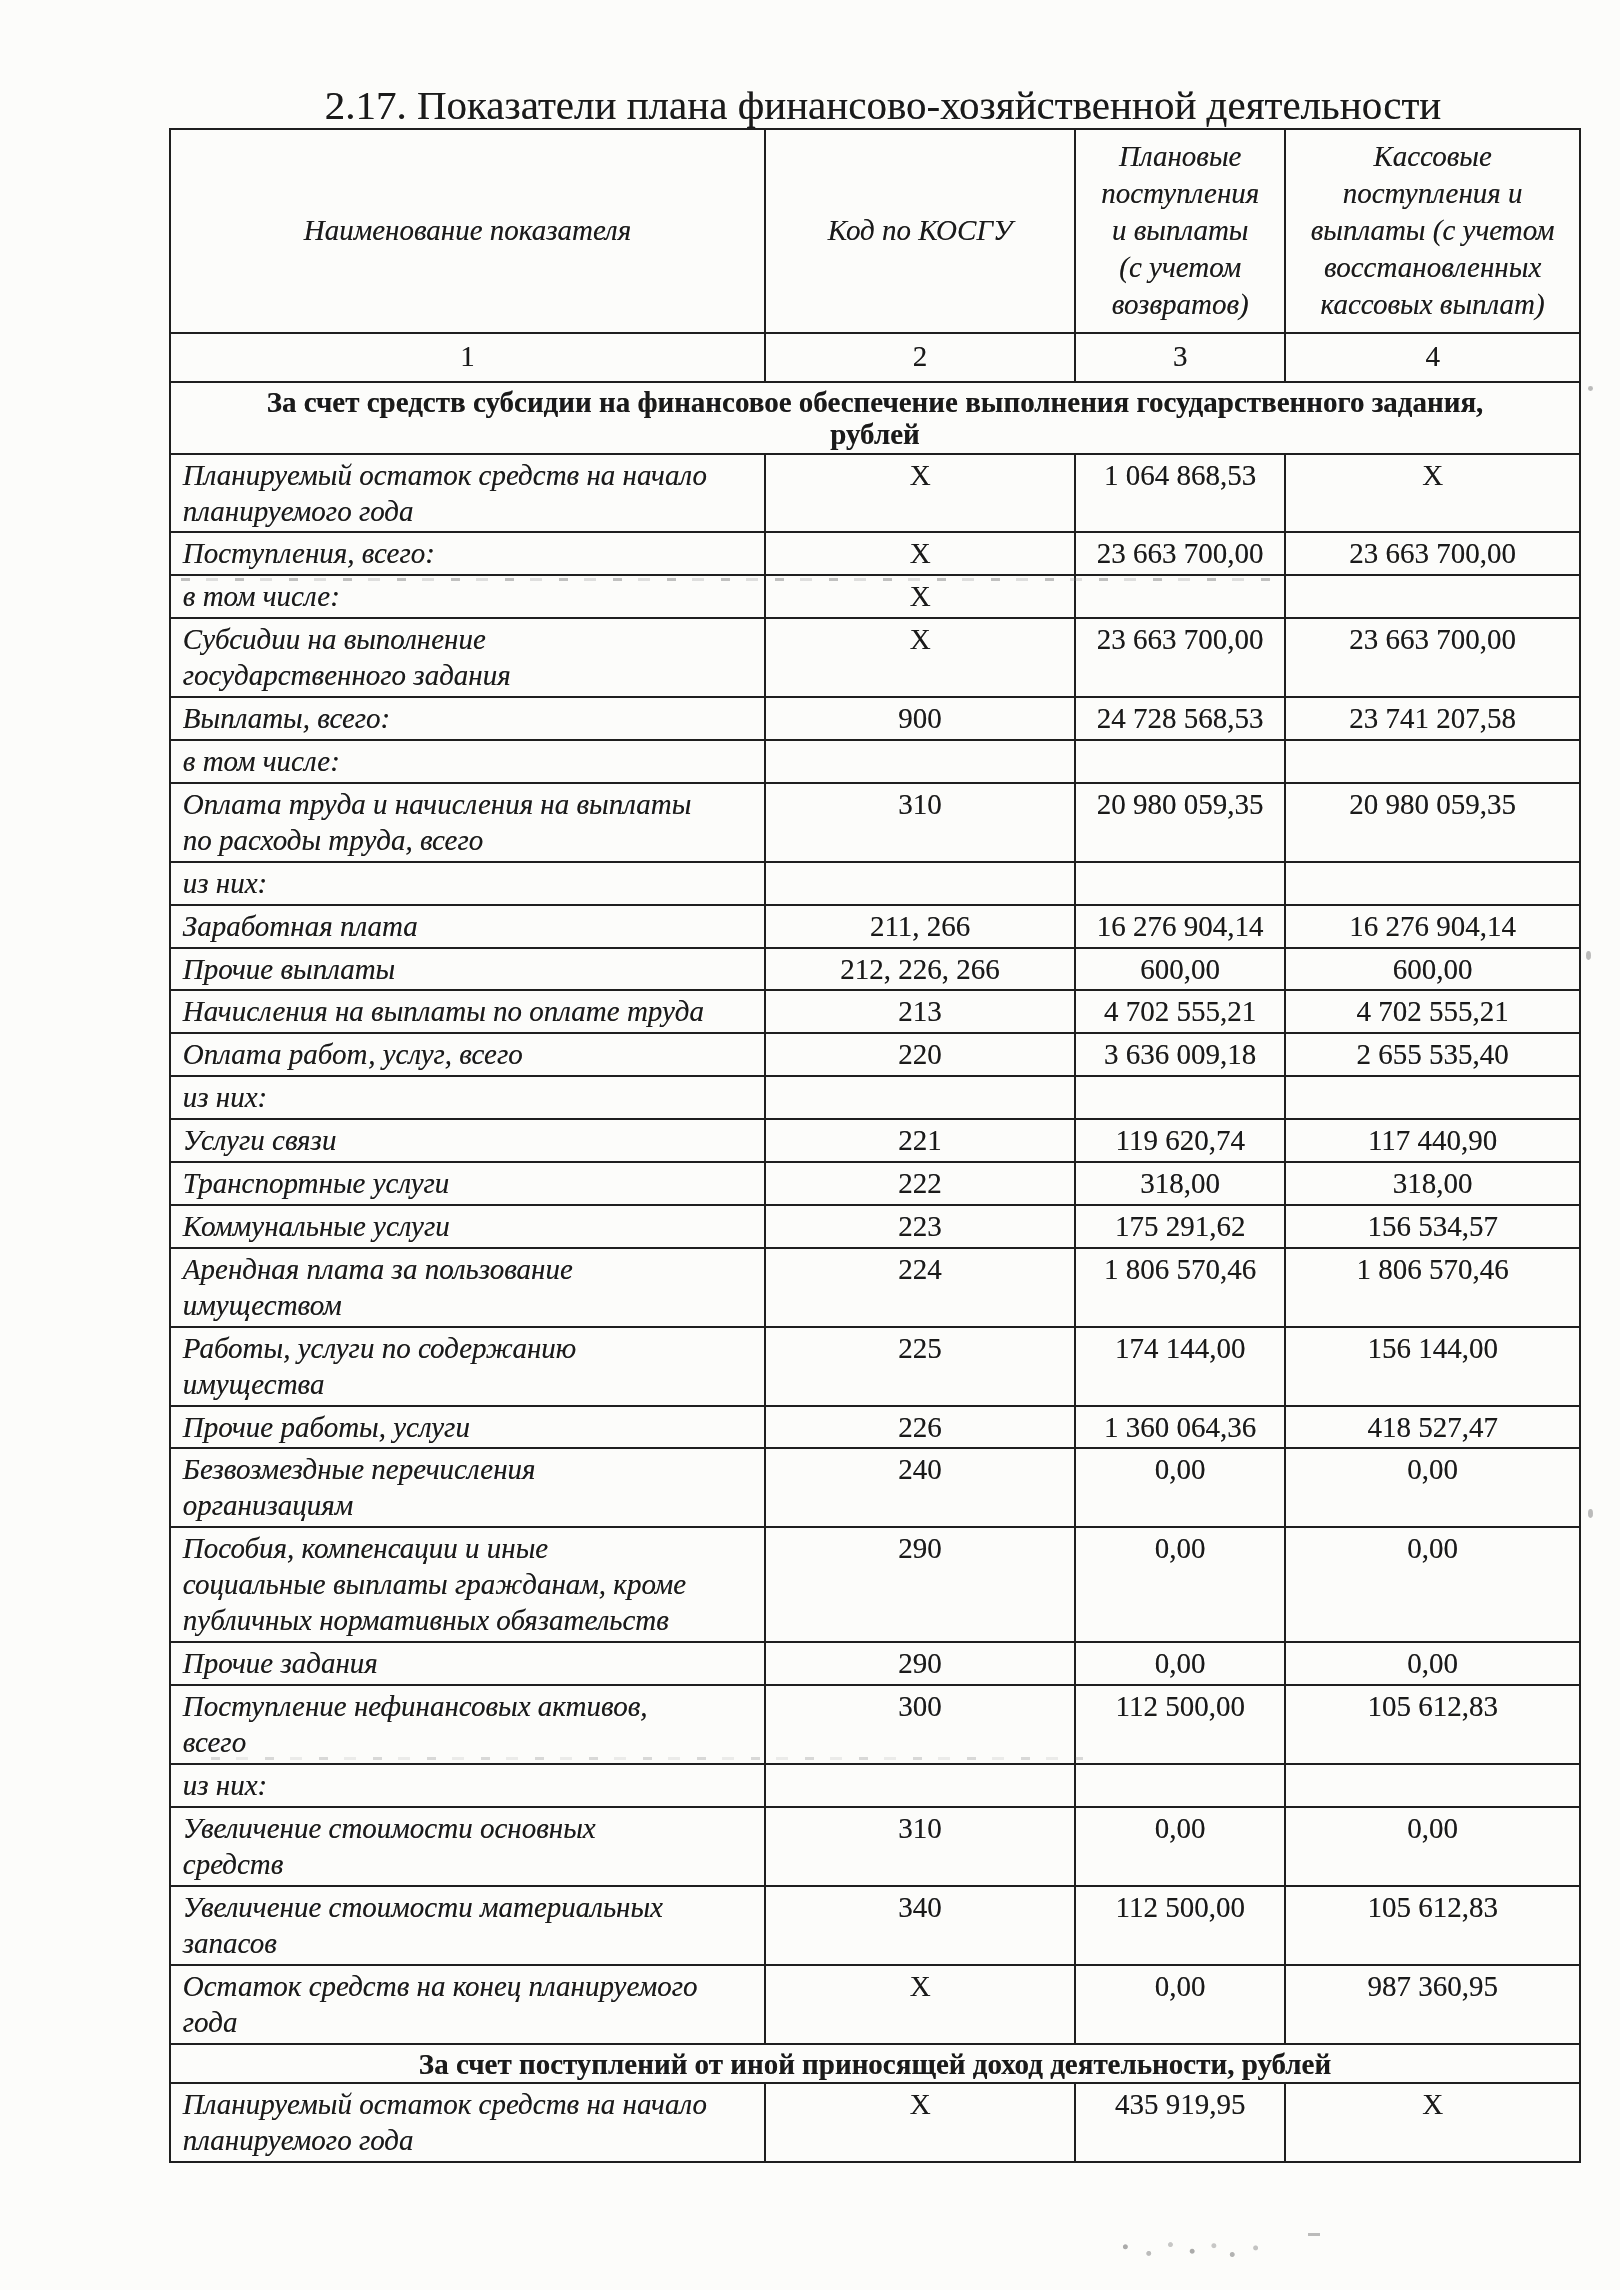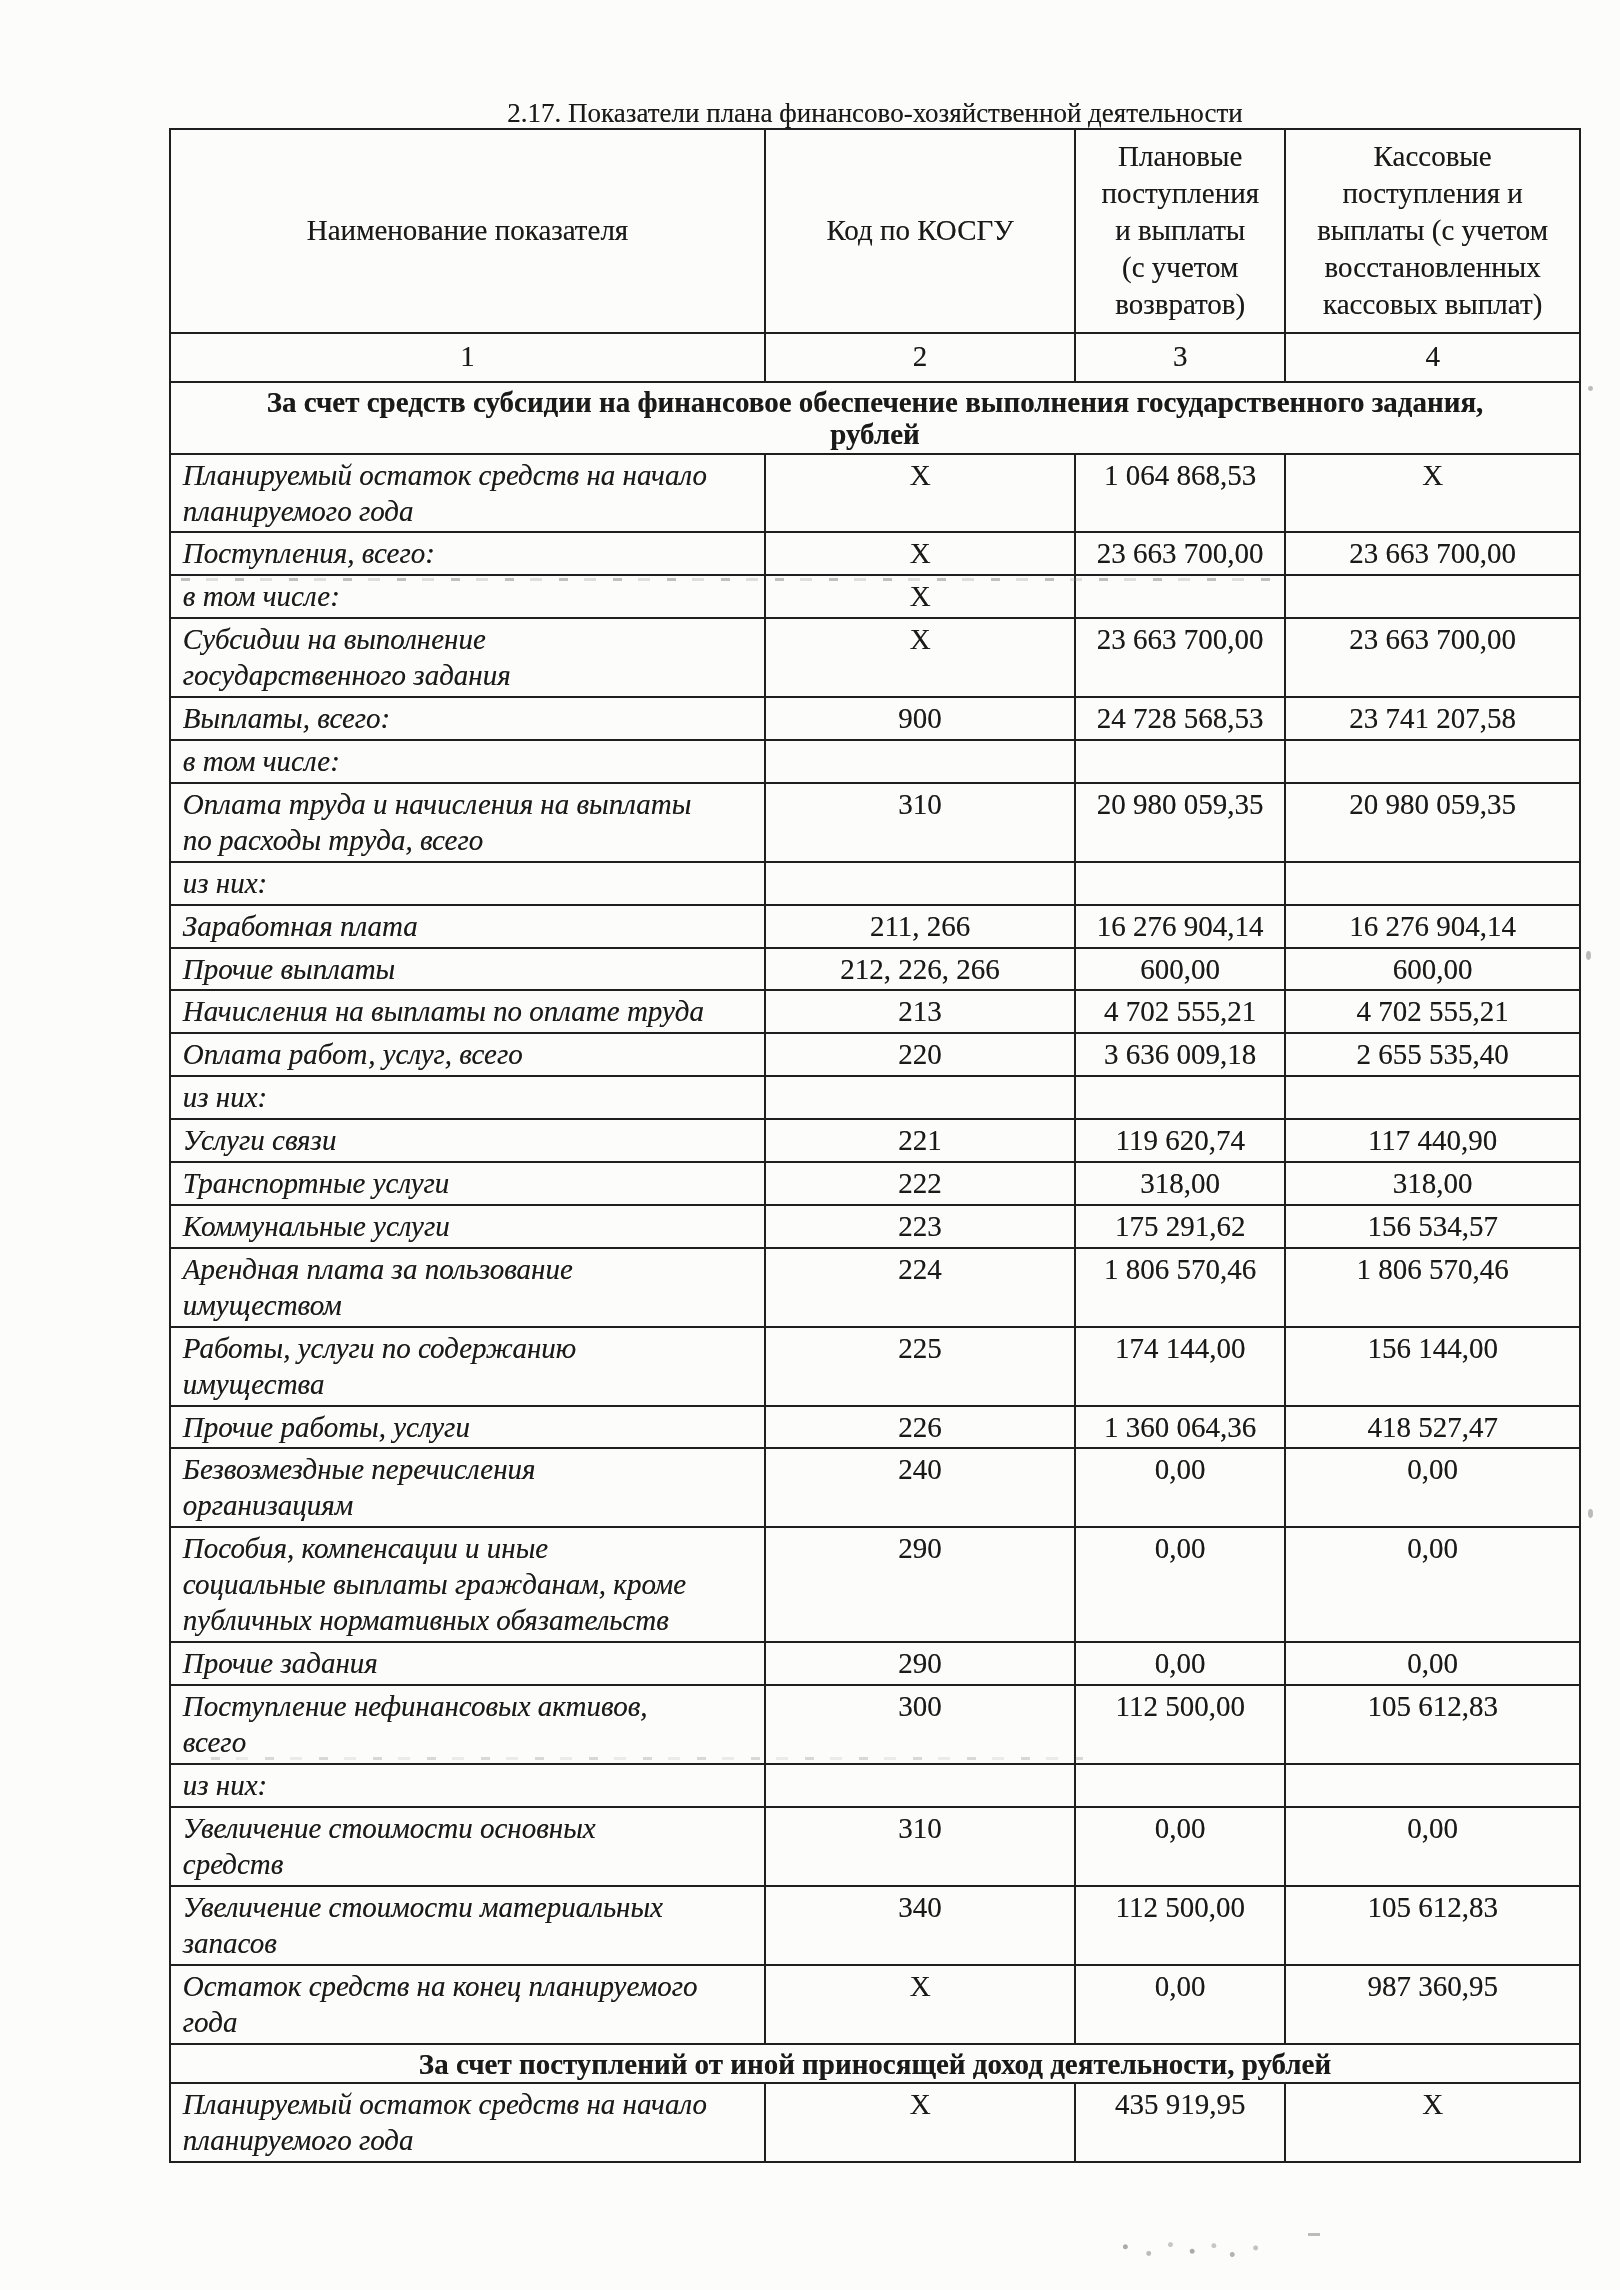--- a/index.html
+++ b/index.html
@@ -5,37 +5,37 @@
   html,body{margin:0;padding:0;}
   body{
     width:1620px;height:2291px;position:relative;
     background:#fcfcfa;
     font-family:"Liberation Serif","DejaVu Serif",serif;
     color:#1a1a1a;
     text-shadow:0 0 0.5px rgba(26,26,26,.55);
     overflow:hidden;
   }
   .doc-title{
-    position:absolute;top:88px;left:169px;width:1412px;
-    text-align:center;font-size:27px;line-height:35px;white-space:nowrap;margin-top:8px;
+    position:absolute;top:88px;left:177px;width:1412px;
+    text-align:center;font-size:41px;line-height:35px;white-space:nowrap;
   }
   table.fhd{
     position:absolute;left:169px;top:128px;width:1412px;
     border-collapse:collapse;table-layout:fixed;
     border:2.9px solid #141414;
   }
   table.fhd td,table.fhd th{
     border:2px solid #1f1f1f;
     font-size:29px;font-weight:normal;
     vertical-align:top;
     overflow:hidden;
   }
   tr.header-row th{
     height:194px;vertical-align:middle;text-align:center;
-    white-space:pre-line;line-height:37px;padding:3.9px 7.8px;
+    white-space:pre-line;line-height:37px;padding:3.9px 7.8px;font-style:italic;
   }
   tr.num-row td{
     height:47px;text-align:center;line-height:45px;padding:0;
   }
   tr.section-row td{
     text-align:center;line-height:32px;padding:2.9px 9.8px;font-weight:bold;
   }
   td.c-name{
     text-align:left;white-space:pre-line;line-height:36px;padding:2px 7.8px 2.9px 11.8px;font-style:italic;
   }

